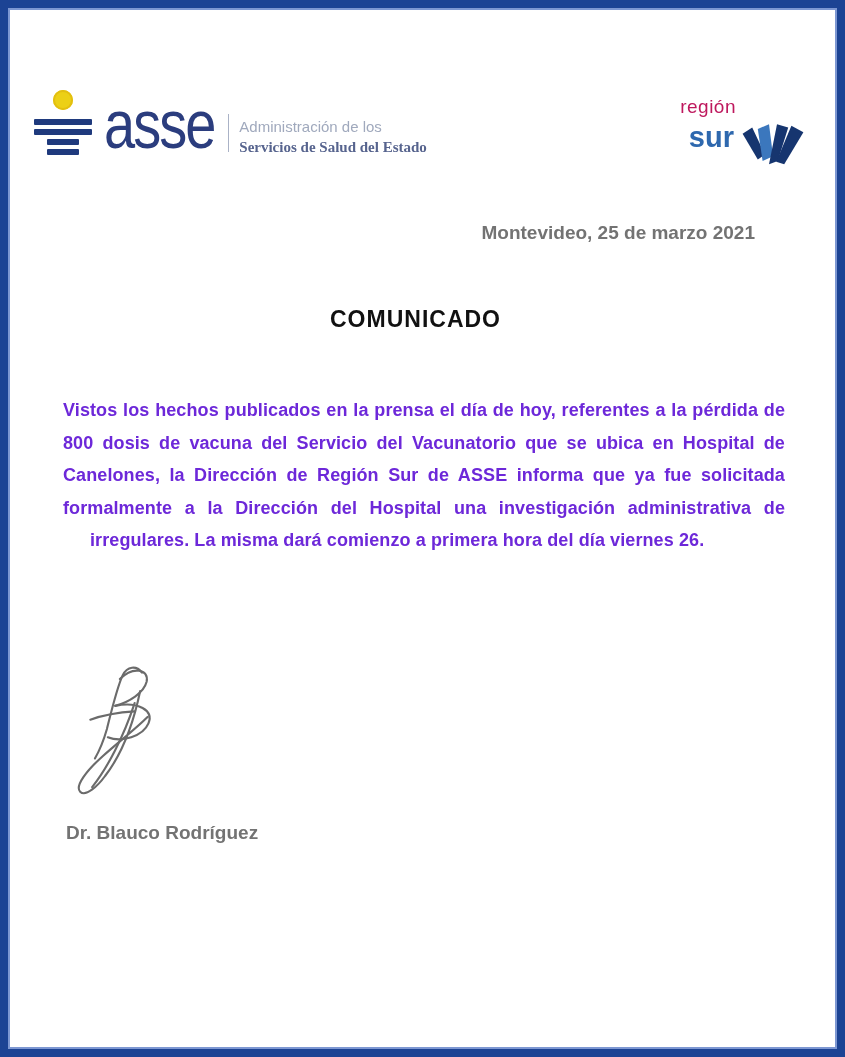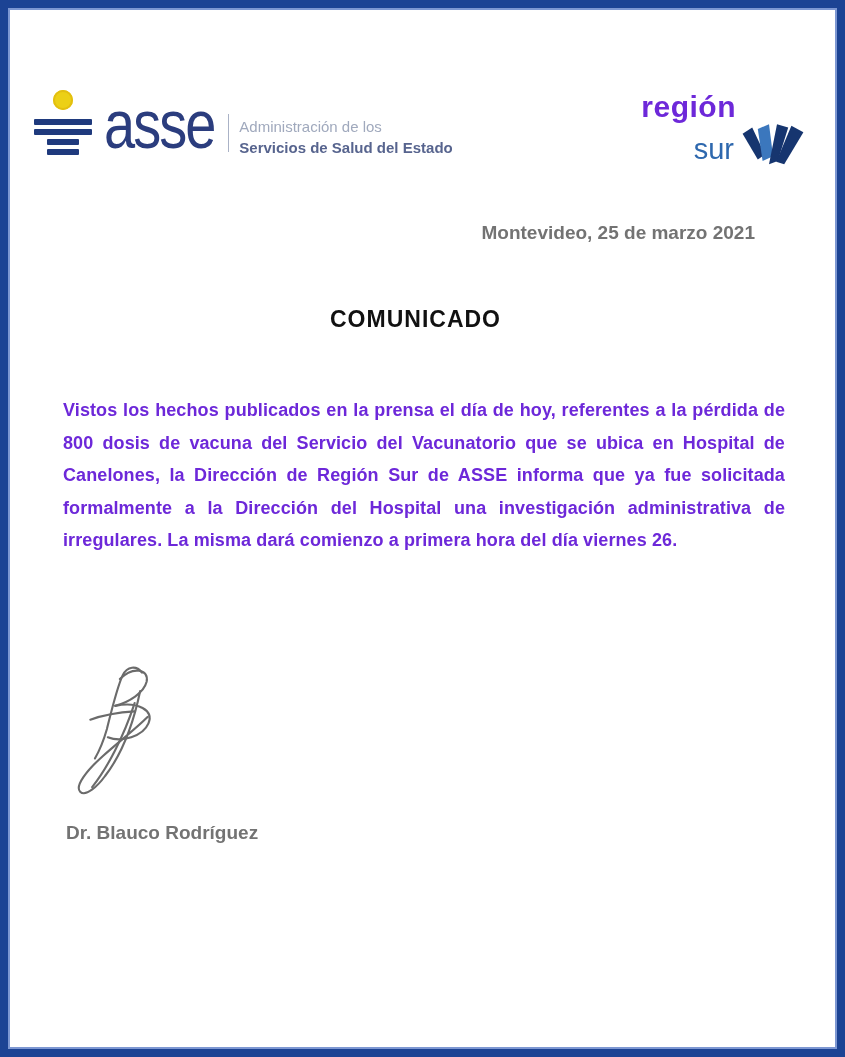--- a/index.html
+++ b/index.html
@@ -23,46 +23,46 @@
   .stripe.full{width:58px;}
   .stripe.short{width:32px;}
   .asse-word{
     font-size:56px;line-height:44px;color:#2b3d7e;font-weight:400;
     letter-spacing:-2px;margin-left:10px;margin-top:8px;
     transform:scaleY(1.22);transform-origin:top left;
   }
   .lh-divider{width:1px;height:38px;background:#aab2c6;margin:24px 0 0 14px;}
   .asse-tagline{margin:26px 0 0 10px;font-size:15px;line-height:1.4;}
   .asse-tagline .t1{color:#a0a9bd;}
-  .asse-tagline .t2{color:#57648e;font-weight:700;}
+  .asse-tagline .t2{color:#57648e;font-weight:700;font-family:Liberation Serif, serif;}
 
   .region-logo{position:absolute;top:84px;right:30px;display:flex;align-items:flex-start;}
   .region-text{text-align:right;margin-right:5px;}
-  .region-word{font-size:30px;line-height:26px;color:#6d28d9;letter-spacing:0.5px;font-weight:bold;}
-  .sur-word{font-size:29px;line-height:30px;color:#2e68ae;font-weight:400;margin-top:14px;margin-right:2px;}
+  .region-word{font-size:19px;line-height:26px;color:#be185d;letter-spacing:0.5px;}
+  .sur-word{font-size:29px;line-height:30px;color:#2e68ae;font-weight:700;margin-top:2px;margin-right:2px;}
   .region-mark{margin-top:24px;}
 
   
   .dateline{
     position:absolute;top:212px;right:80px;
     font-size:19px;font-weight:700;color:#737373;
   }
   .doc-title{
     position:absolute;top:296px;left:0;right:14px;text-align:center;
     font-size:23px;font-weight:700;letter-spacing:1px;color:#111;
   }
   .body-par{
     position:absolute;top:384px;left:53px;width:722px;
     font-size:18px;font-weight:700;color:#6d28d9;
     line-height:32.6px;letter-spacing:0.1px;
   }
   .body-line{
     text-align:justify;text-align-last:justify;white-space:nowrap;
   }
-  .body-line.last{text-align:left;text-align-last:left;}
+  .body-line.last{text-align:left;text-align-last:left;margin-left:27px;}
 
   .signature{position:absolute;top:648px;left:60px;}
   .sig-path{stroke:#6b6b6b;stroke-width:2.3;fill:none;stroke-linecap:round;}
 
   .signer{position:absolute;top:806px;left:56px;font-size:19px;font-weight:700;color:#737373;line-height:33px;}
 </style>
 </head>
 <body>
 
 <div class="page">

